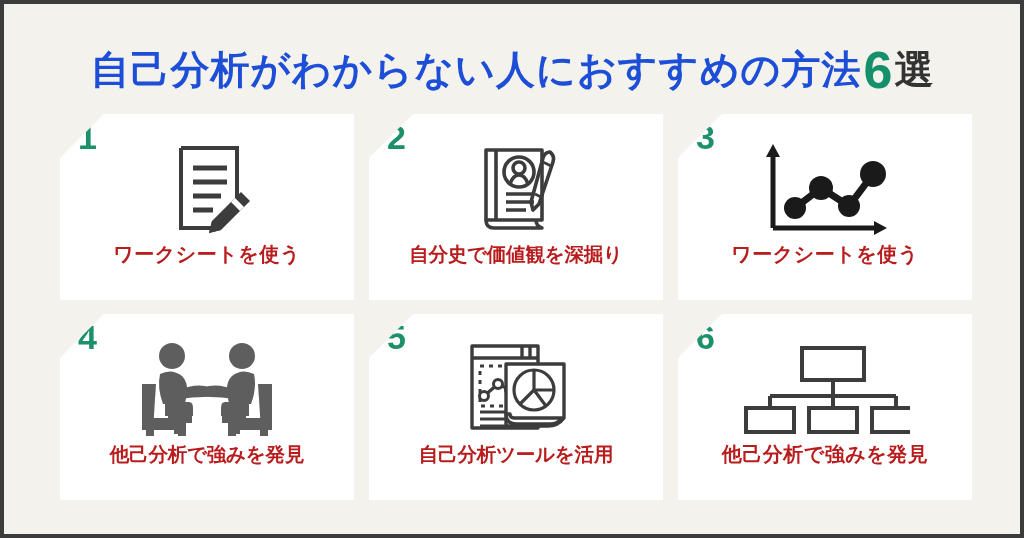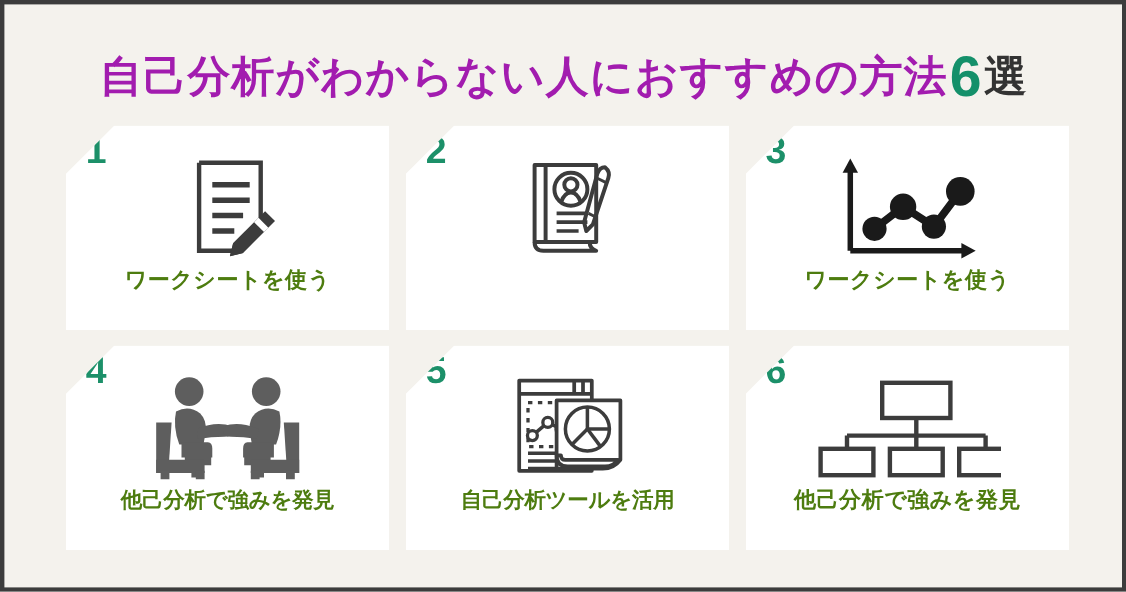--- a/index.html
+++ b/index.html
@@ -28,21 +28,21 @@
     position: absolute;
     left: 0;
     top: 36px;
     width: 100%;
     text-align: center;
     white-space: nowrap;
   }
   .title-text {
     font-size: 39px;
     font-weight: bold;
-    color: #a21caf;
+    color: #1d4ed8;
     letter-spacing: 1px;
     vertical-align: middle;
   }
   .title-count {
     font-size: 52px;
     font-weight: bold;
     color: #14906a;
     vertical-align: middle;
     padding: 0 2px;
     letter-spacing: 0;
@@ -101,21 +101,21 @@
   }
 
   .card-label {
     position: absolute;
     left: 0;
     bottom: 32px;
     width: 100%;
     text-align: center;
     font-size: 20px;
     font-weight: bold;
-    color: #4d7c0f;
+    color: #b91c1c;
     letter-spacing: 0.5px;
     white-space: nowrap;
   }
   .card-label.tight {
     letter-spacing: -0.2px;
     font-size: 19.5px;
   }
 </style>
 </head>
 <body>
@@ -162,20 +162,21 @@
             <path d="M46 44 q3 -9 9 -9 q6 0 9 9"></path>
             <path d="M42 54 H70" stroke-width="3.4"></path>
             <path d="M42 62 H70" stroke-width="3.4"></path>
             <path d="M42 70 H62" stroke-width="3.4"></path>
             <path d="M86 12 q5 4 3 10 l-14 42 -6 6 -2 -8 12 -44 q2 -6 7 -6 Z"></path>
             <path d="M79 22 l8 4" stroke-width="2.6"></path>
             <path d="M71 54 l8 4" stroke-width="2.6"></path>
           </g>
         </svg>
       </div>
+      <div class="card-label tight">自分史で価値観を深掘り</div>
     </div>
 
     <div class="card">
       <div class="card-number">3</div>
       <div class="card-icon">
         <svg width="140" height="96" viewBox="0 0 140 96">
           <g stroke="#1a1a1a" stroke-width="5" fill="none">
             <path d="M18 88 H126"></path>
             <path d="M18 88 V10"></path>
           </g>

